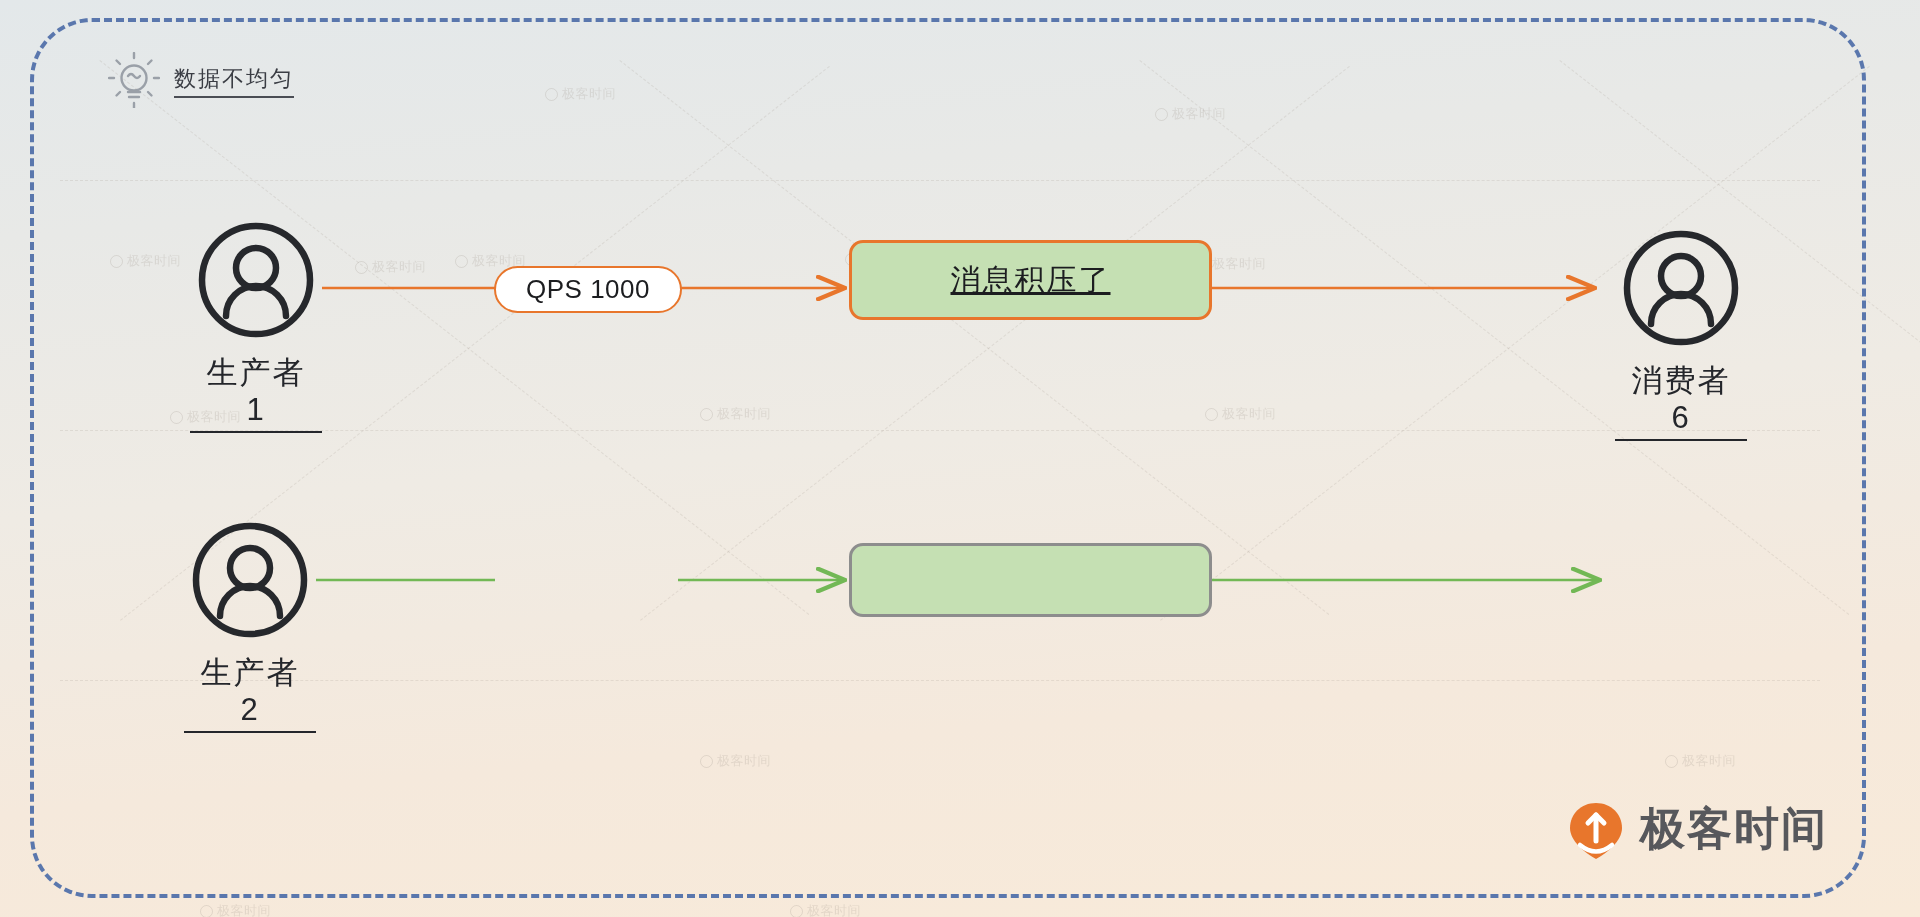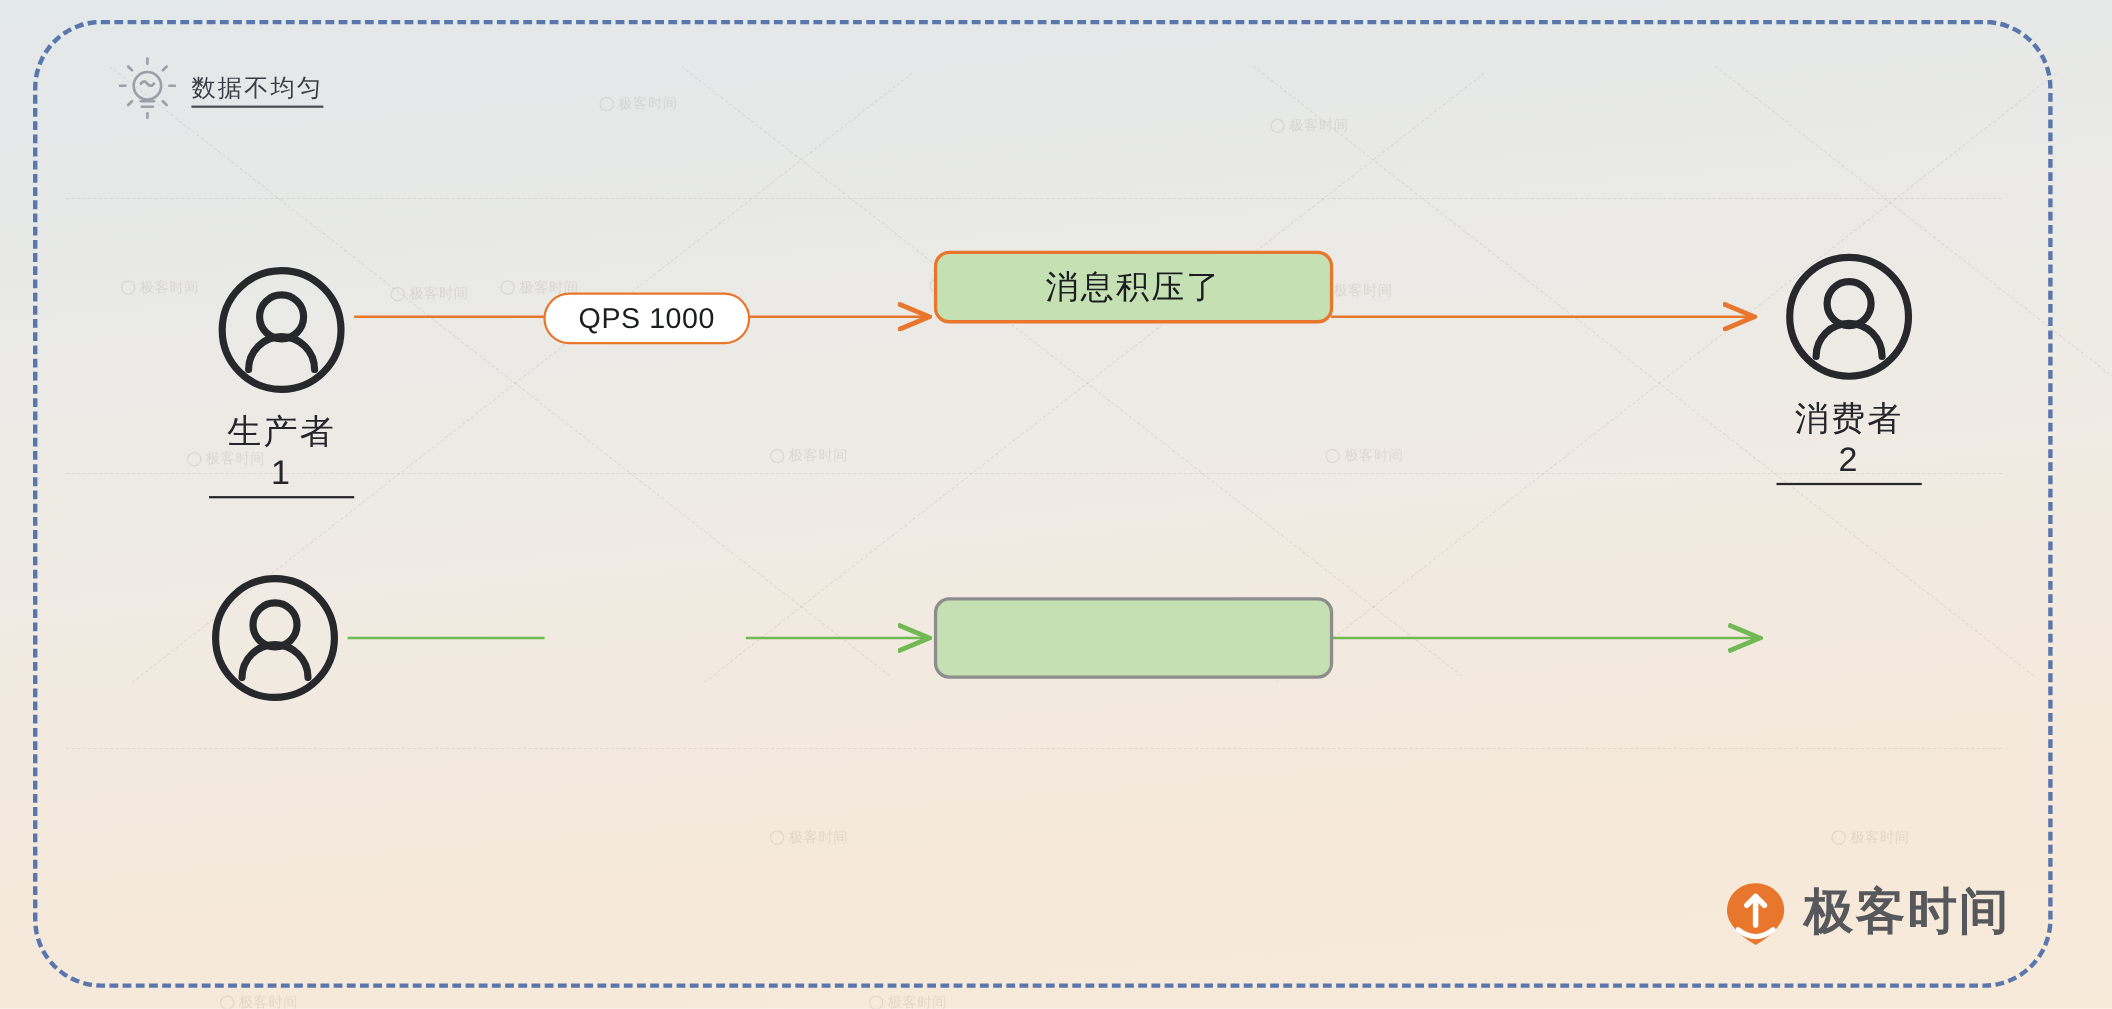--- a/index.html
+++ b/index.html
@@ -168,57 +168,58 @@
 
     <line x1="322" y1="288" x2="495" y2="288" stroke="#e8762c" stroke-width="2.4"></line>
     <line x1="678" y1="288" x2="845" y2="288" stroke="#e8762c" stroke-width="2.4" marker-end="url(#ah-o)"></line>
     <line x1="1210" y1="288" x2="1595" y2="288" stroke="#e8762c" stroke-width="2.4" marker-end="url(#ah-o)"></line>
 
     <line x1="316" y1="580" x2="495" y2="580" stroke="#72b855" stroke-width="2.4"></line>
     <line x1="678" y1="580" x2="845" y2="580" stroke="#72b855" stroke-width="2.4" marker-end="url(#ah-g)"></line>
     <line x1="1210" y1="580" x2="1600" y2="580" stroke="#72b855" stroke-width="2.4" marker-end="url(#ah-g)"></line>
   </svg>
 
-  <div class="person" style="left:190px;top:240px;">
+  <div class="person" style="left:190px;top:220px;">
     <div class="avatar">
       <svg width="120" height="120" viewBox="0 0 120 120">
         <circle cx="60" cy="60" r="54" fill="none" stroke="#26282c" stroke-width="6.5"></circle>
         <circle cx="60" cy="48" r="20" fill="none" stroke="#26282c" stroke-width="6.5"></circle>
         <path d="M30 96 a30 30 0 0 1 60 0" fill="none" stroke="#26282c" stroke-width="6.5" stroke-linecap="round"></path>
       </svg>
     </div>
     <div class="plabel">生产者 1</div>
   </div>
 
   <div class="person" style="left:184px;top:520px;">
     <div class="avatar">
       <svg width="120" height="120" viewBox="0 0 120 120">
         <circle cx="60" cy="60" r="54" fill="none" stroke="#26282c" stroke-width="6.5"></circle>
         <circle cx="60" cy="48" r="20" fill="none" stroke="#26282c" stroke-width="6.5"></circle>
         <path d="M30 96 a30 30 0 0 1 60 0" fill="none" stroke="#26282c" stroke-width="6.5" stroke-linecap="round"></path>
       </svg>
     </div>
+    <div class="plabel">生产者 2</div>
   </div>
 
   <div class="person" style="left:1615px;top:228px;">
     <div class="avatar">
       <svg width="120" height="120" viewBox="0 0 120 120">
         <circle cx="60" cy="60" r="54" fill="none" stroke="#26282c" stroke-width="6.5"></circle>
         <circle cx="60" cy="48" r="20" fill="none" stroke="#26282c" stroke-width="6.5"></circle>
         <path d="M30 96 a30 30 0 0 1 60 0" fill="none" stroke="#26282c" stroke-width="6.5" stroke-linecap="round"></path>
       </svg>
     </div>
-    <div class="plabel">消费者 2</div>
+    <div class="plabel">消费者 6</div>
   </div>
 
 
   <div class="pill orange" style="left:494px;top:266px;width:188px;height:47px;">QPS 1000</div>
 
 
-  <div class="qbox orange" style="left:849px;top:228px;width:363px;height:66px;">消息积压了</div>
+  <div class="qbox orange" style="left:849px;top:240px;width:363px;height:80px;text-decoration:underline;">消息积压了</div>
 
   <div class="qbox gray" style="left:849px;top:543px;width:363px;height:74px;"></div>
 
   <div id="logo">
     <span class="mark">
       <svg width="56" height="60" viewBox="0 0 56 60">
         <path d="M28 2 C13 2 2 13 2 27 C2 40 17 52 28 58 C39 52 54 40 54 27 C54 13 43 2 28 2 Z" fill="#e8762c"></path>
         <path d="M28 14 v26" stroke="#fff" stroke-width="5" stroke-linecap="round"></path>
         <path d="M20 22 l8 -8 l8 8" fill="none" stroke="#fff" stroke-width="5" stroke-linecap="round" stroke-linejoin="round"></path>
         <path d="M12 44 q16 13 32 0" fill="none" stroke="#fff" stroke-width="4.5" stroke-linecap="round"></path>

